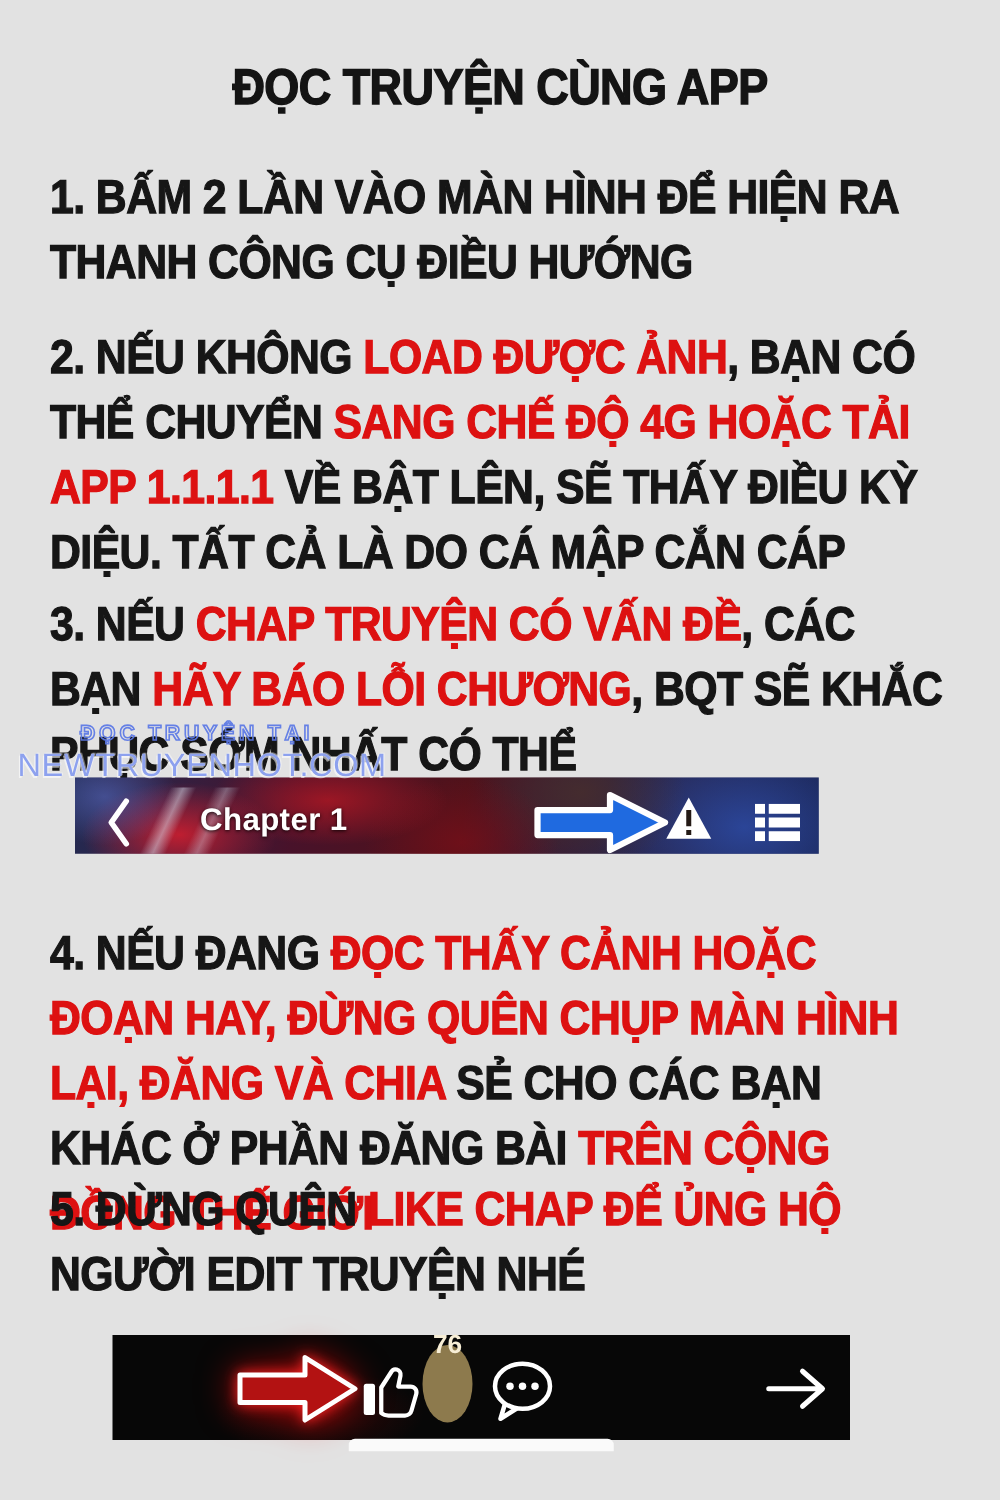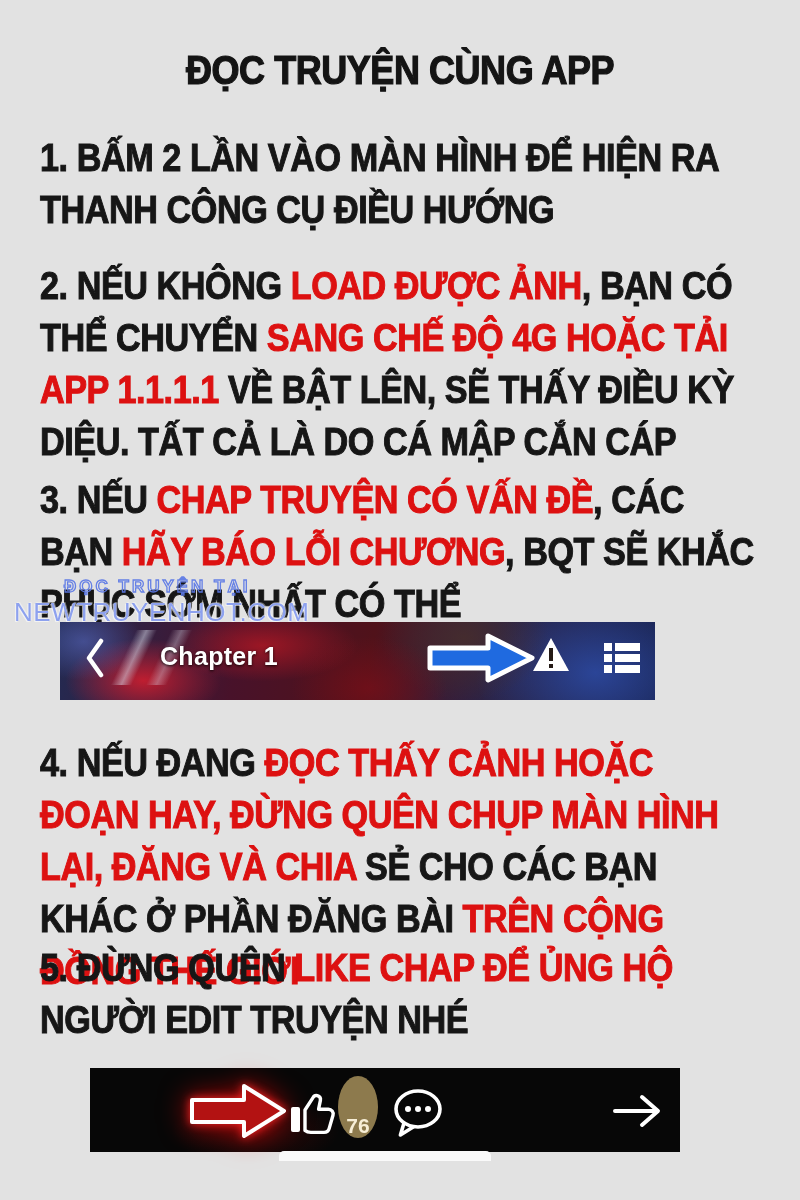--- a/index.html
+++ b/index.html
@@ -41,21 +41,21 @@
   }
   .wm2{
     left:14px;top:597px;
     font-size:26px;font-weight:400;letter-spacing:.5px;
     color:#8da1ee;
     text-shadow:0 0 1px #ffffff,-1px 1px 0 rgba(255,255,255,.55),1px -1px 0 rgba(255,255,255,.35);
     z-index:5;
   }
   
   .navbar{
-    left:60px;top:622px;width:595px;height:78px;
+    left:60px;top:622px;width:595px;height:61px;
     z-index:3;overflow:hidden;
     background:
       radial-gradient(ellipse 90px 60px at 4% 25%,rgba(90,110,200,.55),transparent 65%),
       radial-gradient(ellipse 130px 70px at 14% 75%,rgba(225,30,45,.80),transparent 60%),
       radial-gradient(ellipse 160px 60px at 34% 30%,rgba(200,25,35,.65),transparent 60%),
       radial-gradient(ellipse 120px 80px at 52% 85%,rgba(120,15,25,.75),transparent 65%),
       radial-gradient(ellipse 120px 90px at 68% 20%,rgba(70,45,45,.9),transparent 70%),
       radial-gradient(ellipse 160px 110px at 90% 65%,rgba(45,75,165,.85),transparent 75%),
       linear-gradient(100deg,#232a52 0%,#48122a 30%,#50121a 52%,#2c2345 72%,#17204a 100%);
   }
@@ -75,21 +75,21 @@
     background:radial-gradient(ellipse 120px 50px at 28% 75%,rgba(90,10,10,.5),transparent 70%),#070707;
     z-index:3;
   }
   .whitestrip{
     left:279px;top:1151px;width:212px;height:10px;
     background:#fafafa;border-radius:5px 5px 0 0;z-index:4;
   }
   .badge{
     left:248px;top:8px;width:40px;height:62px;
     background:#8d7a4d;border-radius:50%/50%;
-    display:flex;align-items:flex-end;justify-content:center;
+    display:flex;align-items:flex-start;justify-content:center;
   }
   .badge span{
     font-size:21px;font-weight:700;color:#f7eed6;
     margin-top:-12px;
   }
   .glow-arrow{filter:drop-shadow(0 0 5px rgba(255,40,40,.95)) drop-shadow(0 0 14px rgba(255,0,0,.7));}
 </style>
 </head>
 <body>
 

